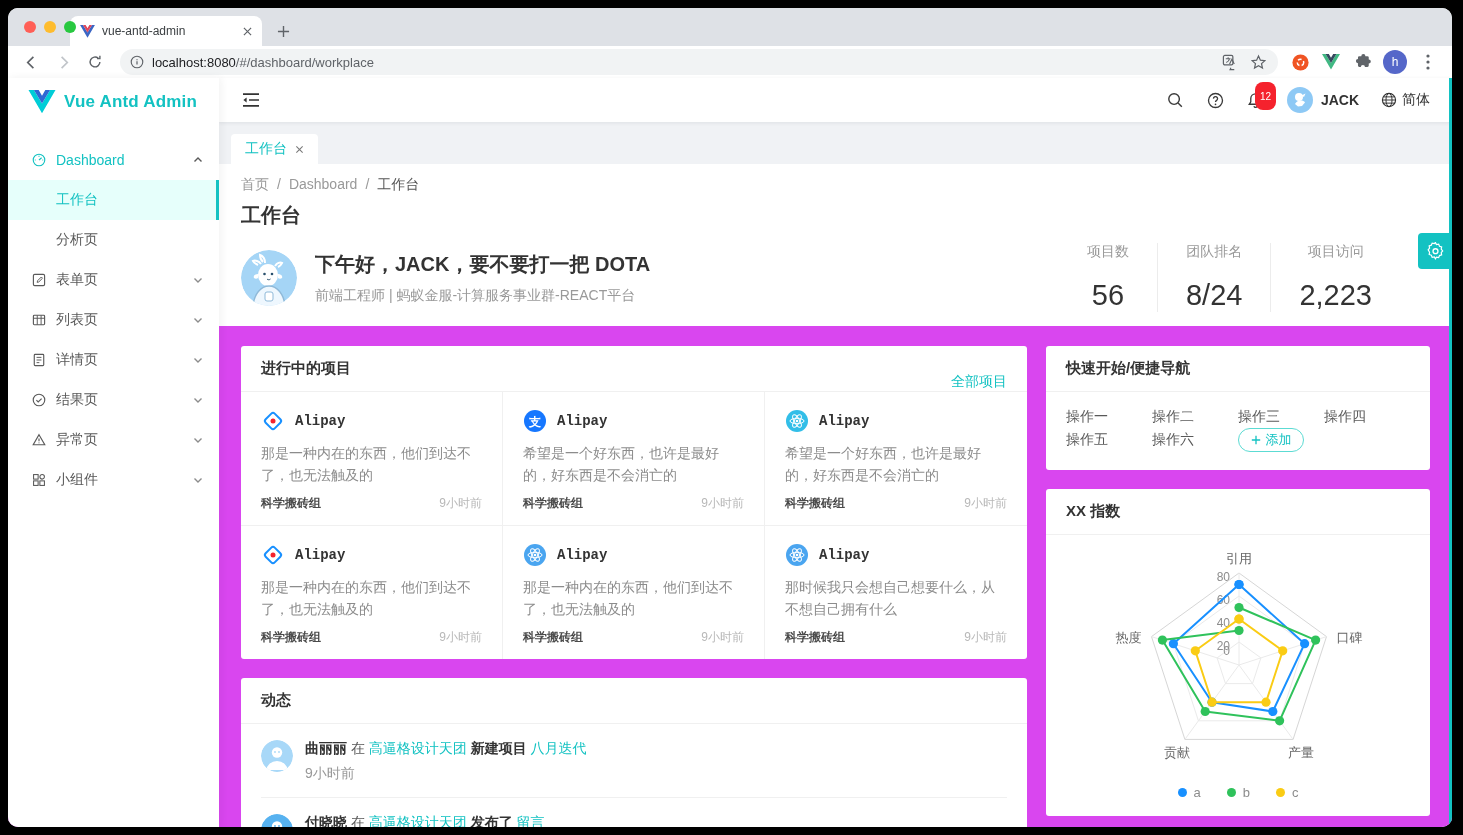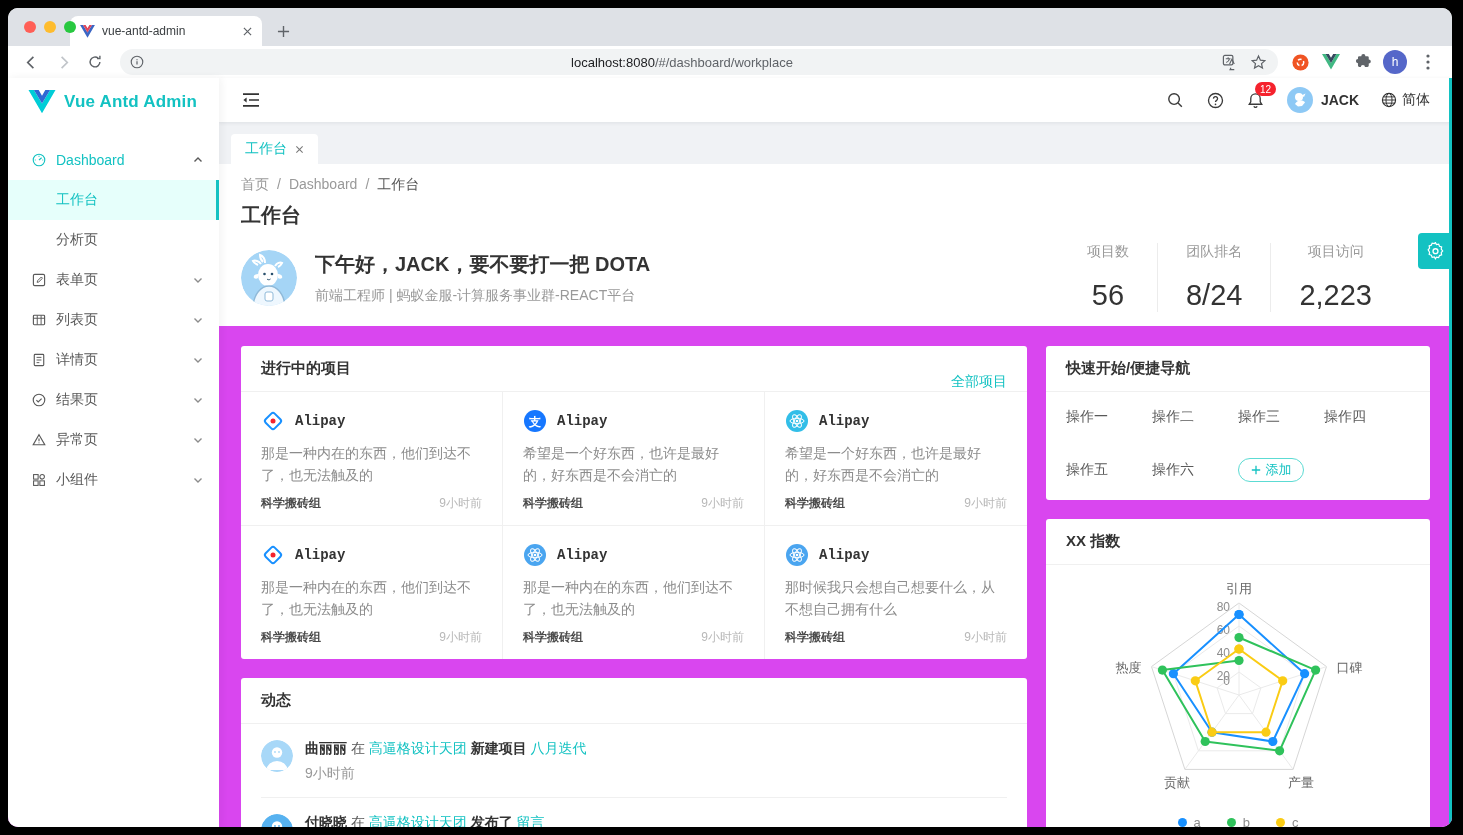--- a/index.html
+++ b/index.html
@@ -7,21 +7,21 @@
   .window { position:absolute; left:8px; top:8px; width:1444px; height:819px; background:#fff; border-radius:10px; overflow:hidden; }
 
   
   .chrome-top { height:38px; background:#dee1e6; display:flex; align-items:flex-end; position:relative; }
   .traffic { position:absolute; left:16px; top:13px; display:flex; gap:8px; }
   .traffic span { width:12px; height:12px; border-radius:50%; display:block; }
   .tl-red{background:#ff5f57;} .tl-yellow{background:#febc2e;} .tl-green{background:#28c840;}
   .chrome-tab { margin-left:62px; width:192px; height:30px; background:#fff; border-radius:8px 8px 0 0; display:flex; align-items:center; padding:0 10px; gap:7px; }
   .tab-title { flex:1; font-size:12px; color:#3c4043; white-space:nowrap; overflow:hidden; }
   .newtab-btn { width:26px; height:26px; margin-left:8px; margin-bottom:2px; display:flex; align-items:center; justify-content:center; }
-  .chrome-url { height:32px; background:#fff; display:flex; align-items:center; padding:0 10px; gap:6px;text-align:center; }
+  .chrome-url { height:32px; background:#fff; display:flex; align-items:center; padding:0 10px; gap:6px; }
   .nav-ic { width:26px; height:26px; display:flex; align-items:center; justify-content:center; }
   .url-pill { flex:1; height:26px; background:#f1f3f4; border-radius:13px; display:flex; align-items:center; padding:0 10px; gap:8px; margin:0 6px; }
   .url-text { flex:1; font-size:13px; color:#5f6368; white-space:nowrap; overflow:hidden; }
   .url-host { color:#202124; }
   .ext-icons { display:flex; align-items:center; gap:11px; padding-right:4px; }
   .ext-ic { width:20px; height:20px; display:flex; align-items:center; justify-content:center; }
   .profile-badge { width:24px; height:24px; border-radius:50%; background:#5567c9; color:#fff; font-size:12px; display:flex; align-items:center; justify-content:center; }
 
   
   .app { height:749px; display:flex; position:relative; background:#d946ef; }
@@ -40,21 +40,21 @@
   .submenu-item { height:40px; display:flex; align-items:center; padding-left:48px; font-size:14px; color:#595959; cursor:pointer; }
   .submenu-item.selected { background:#e6fffb; color:#13c2c2; border-right:3px solid #13c2c2; }
   .chev { width:10px; height:10px; }
 
   
   .main { flex:1; display:flex; flex-direction:column; min-width:0; }
   .app-header { height:44px; background:#fff; display:flex; align-items:center; padding:0 22px; box-shadow:0 1px 4px rgba(0,21,41,.08); position:relative; z-index:4; }
   .hdr-right { margin-left:auto; display:flex; align-items:center; gap:22px; }
   .hdr-ic { width:18px; height:18px; display:flex; align-items:center; justify-content:center; cursor:pointer; }
   .bell-wrap { position:relative; cursor:pointer; }
-  .badge { position:absolute; top:-9px; left:8px; min-width:20px; height:14px; background:#f5222d; color:#fff; border-radius:8px; font-size:10px; display:flex; align-items:center; justify-content:center; padding:0 5px; }
+  .badge { position:absolute; top:-9px; left:8px; min-width:20px; height:28px; background:#f5222d; color:#fff; border-radius:8px; font-size:10px; display:flex; align-items:center; justify-content:center; padding:0 5px; }
   .user-wrap { display:flex; align-items:center; gap:8px; cursor:pointer; }
   .user-name { font-size:14px; color:#333; font-weight:600; }
   .lang-wrap { display:flex; align-items:center; gap:5px; cursor:pointer; font-size:14px; color:#333; }
 
   .tabbar { height:42px; background:#f0f2f5; display:flex; align-items:flex-end; padding-left:12px; }
   .page-tab { height:30px; background:#fff; border-radius:4px 4px 0 0; display:flex; align-items:center; gap:8px; padding:0 14px; font-size:14px; color:#13c2c2; cursor:pointer; }
 
   .page-header { background:#fff; padding:12px 22px 0 22px; }
   .breadcrumb { font-size:14px; color:#999; display:flex; gap:8px; margin-bottom:8px; }
   .breadcrumb .sep { color:#999; }
@@ -93,21 +93,21 @@
 
   .feed-body { padding:0 20px; }
   .feed-item { display:flex; padding:14px 0; border-bottom:1px solid #f0f0f0; }
   .feed-item:last-child { border-bottom:none; }
   .feed-avatar { width:32px; height:32px; border-radius:50%; overflow:hidden; flex-shrink:0; margin-right:12px; margin-top:2px; }
   .feed-line { font-size:14px; color:#595959; line-height:20px; }
   .feed-user { color:#333; font-weight:700; }
   .feed-strong { color:#333; font-weight:700; }
   .feed-time { font-size:14px; color:#999; margin-top:7px; }
 
-  .quicknav-body { padding:16px 20px 18px; display:grid; grid-template-columns:repeat(4,1fr); row-gap:32px; align-items:center; }
+  .quicknav-body { padding:16px 20px 18px; display:grid; grid-template-columns:repeat(4,1fr); row-gap:2px; align-items:center; }
   .qn-link { font-size:14px; color:#595959; cursor:pointer; }
   .add-btn { display:inline-flex; align-items:center; justify-content:center; gap:5px; width:66px; height:24px; border:1px solid #5cdbd3; border-radius:12px; color:#13c2c2; font-size:13px; cursor:pointer; background:#fff; }
 
   .chart-body { padding-top:4px; }
   .legend { display:flex; justify-content:center; gap:26px; padding:8px 0 16px; }
   .legend-item { display:flex; align-items:center; gap:7px; cursor:pointer; }
   .legend-dot { width:9px; height:9px; border-radius:50%; }
   .legend-label { font-size:13px; color:#8c8c8c; }
 </style>
 </head>

